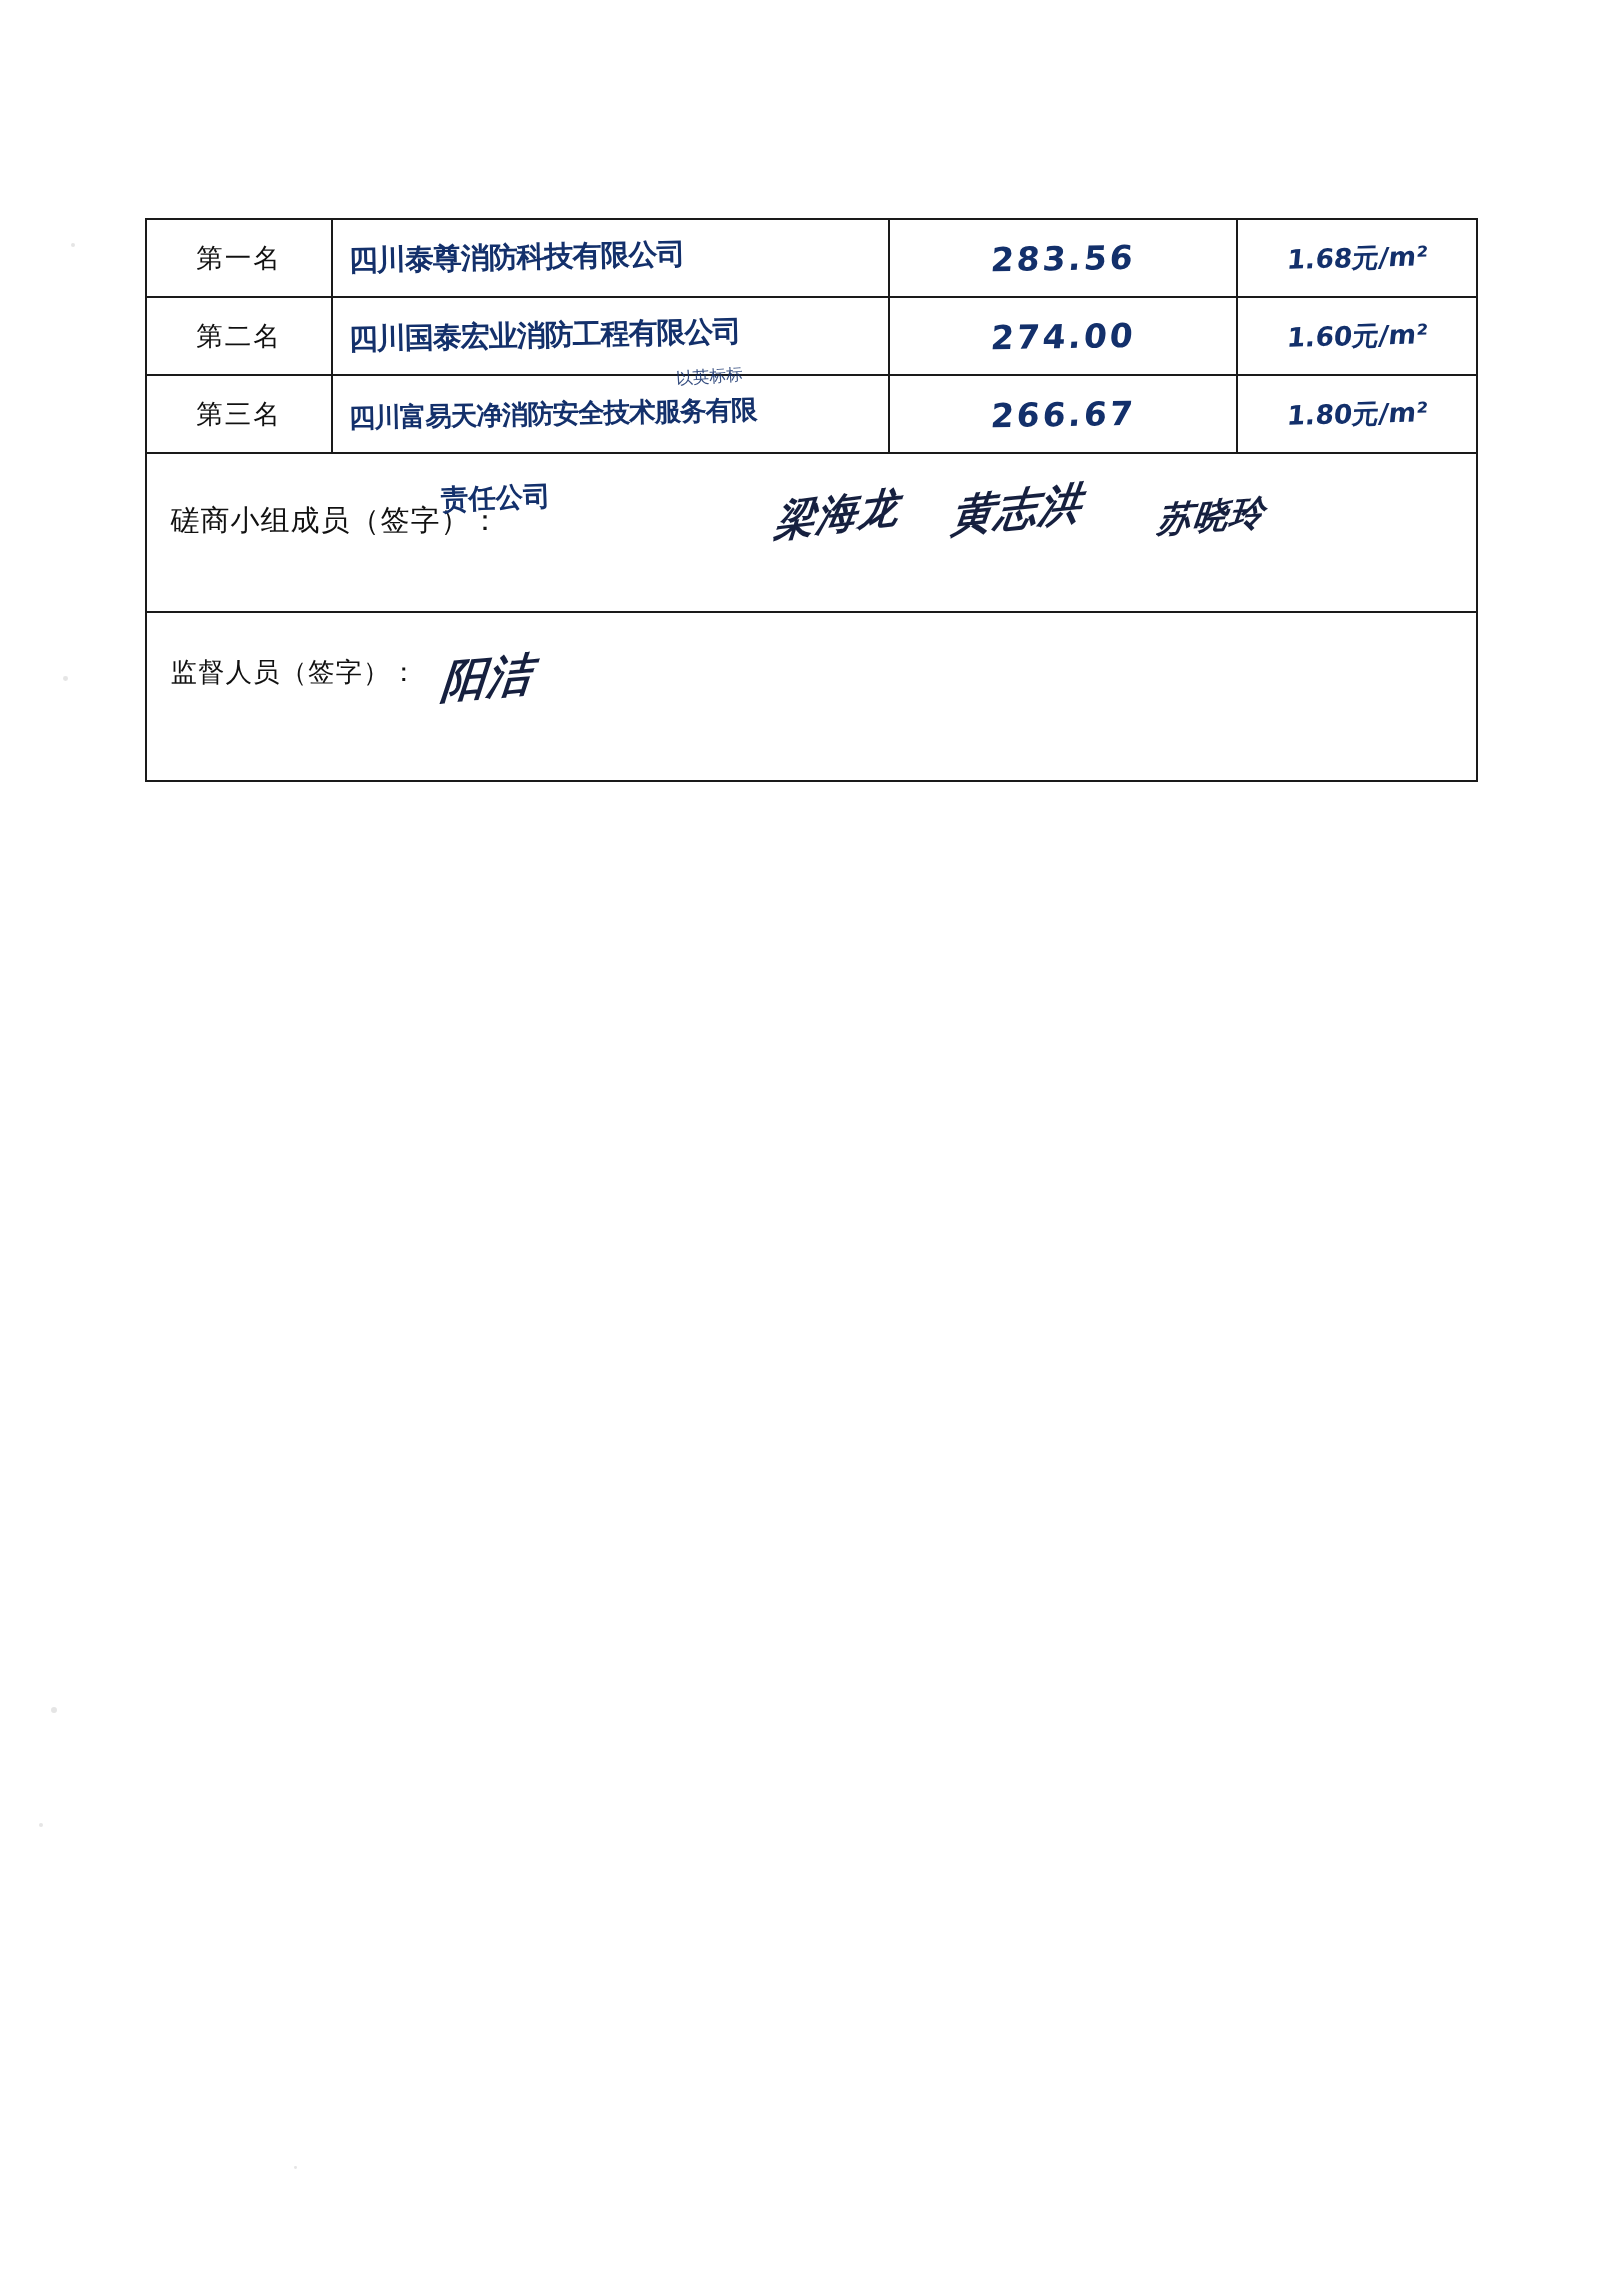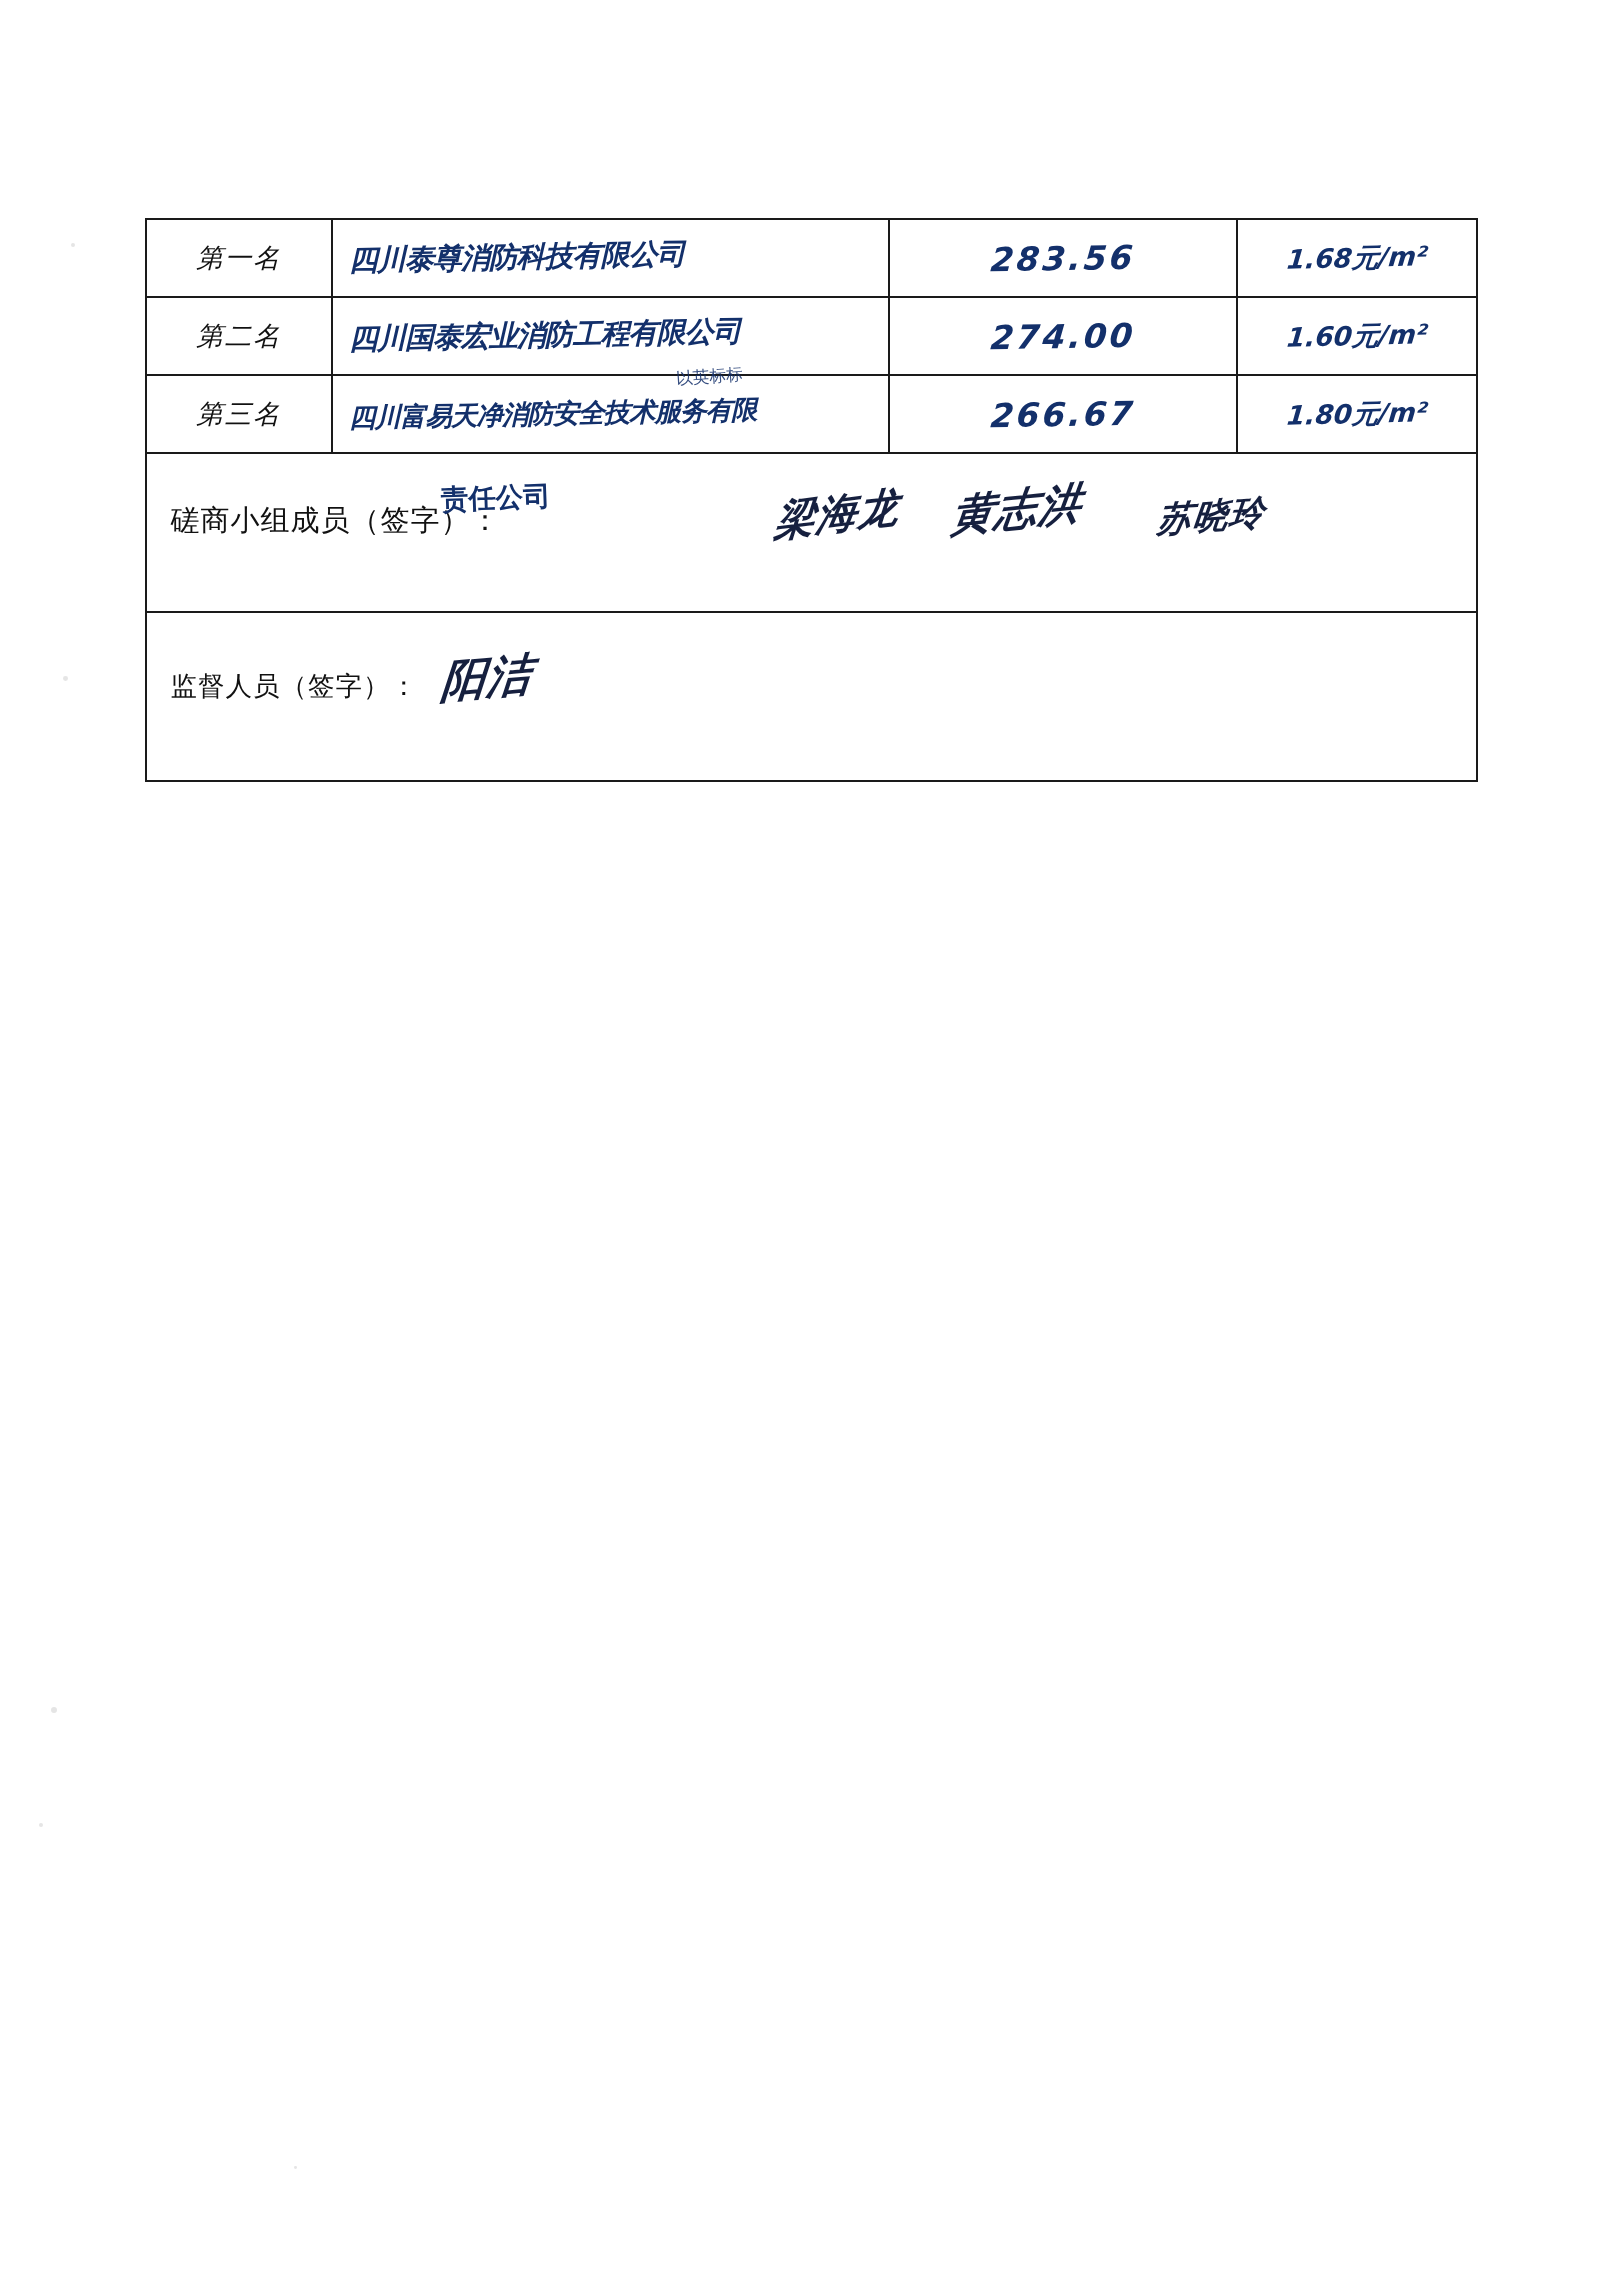--- a/index.html
+++ b/index.html
@@ -52,21 +52,21 @@
   .c-price { width: 240px; }
 
   .rank-cell {
     text-align: center;
     font-size: 26.5px;
     letter-spacing: 2px;
     height: 76px;
     font-family: "Liberation Sans", sans-serif;
   }
 
-  .row-h { height: 76px; font-style: italic; }
+  .row-h { height: 76px; }
 
   
   .hw {
     font-family: "DejaVu Sans", sans-serif;
     color: #13306b;
     font-weight: 600;
     transform: rotate(-1.2deg);
     display: inline-block;
     white-space: nowrap;
   }
@@ -123,21 +123,21 @@
   .sig-label {
     position: absolute;
     left: 23.5px;
     top: 47px;
     font-size: 29px;
     letter-spacing: 1px;
   }
   .sig-label2 {
     position: absolute;
     left: 23.5px;
-    top: 55px;
+    top: 41px;
     font-size: 26.5px;
     letter-spacing: 1px;
   }
 
   
   .sign {
     position: absolute;
     font-family: "DejaVu Serif", serif;
     color: #16203f;
     font-weight: 700;

